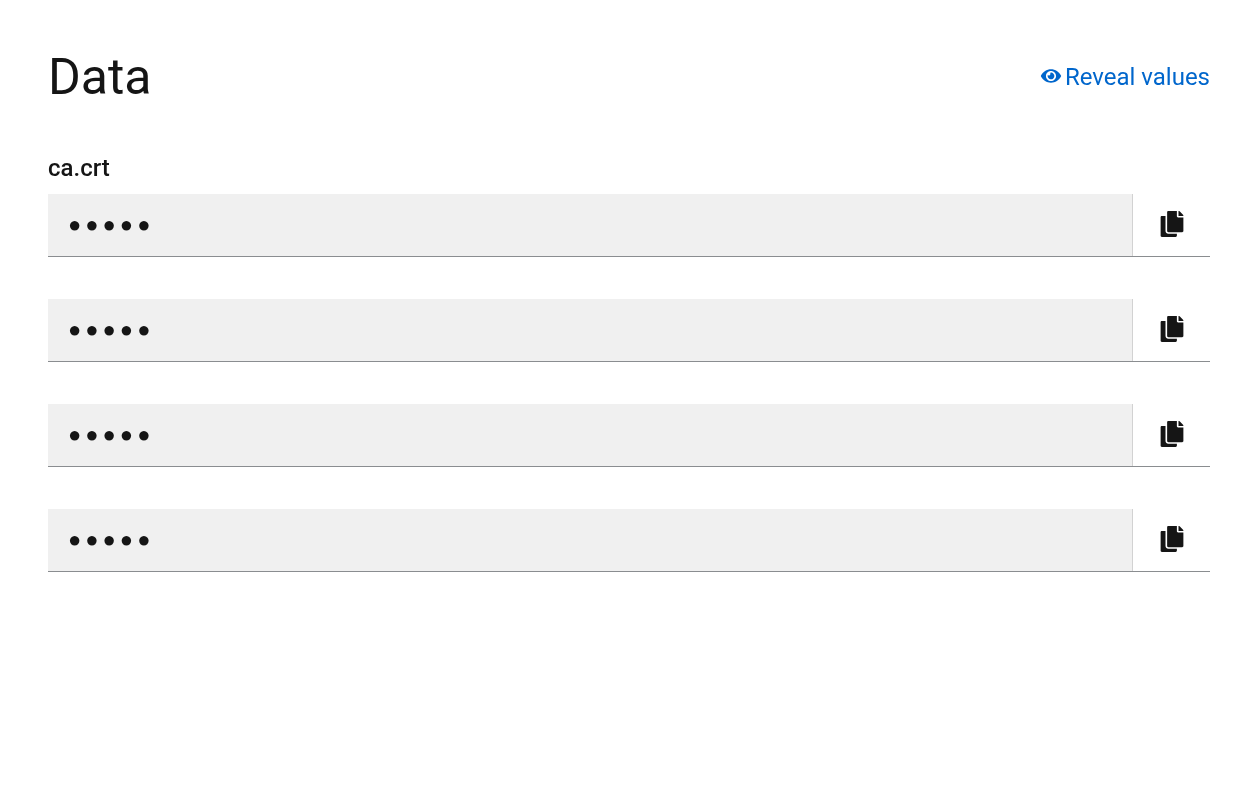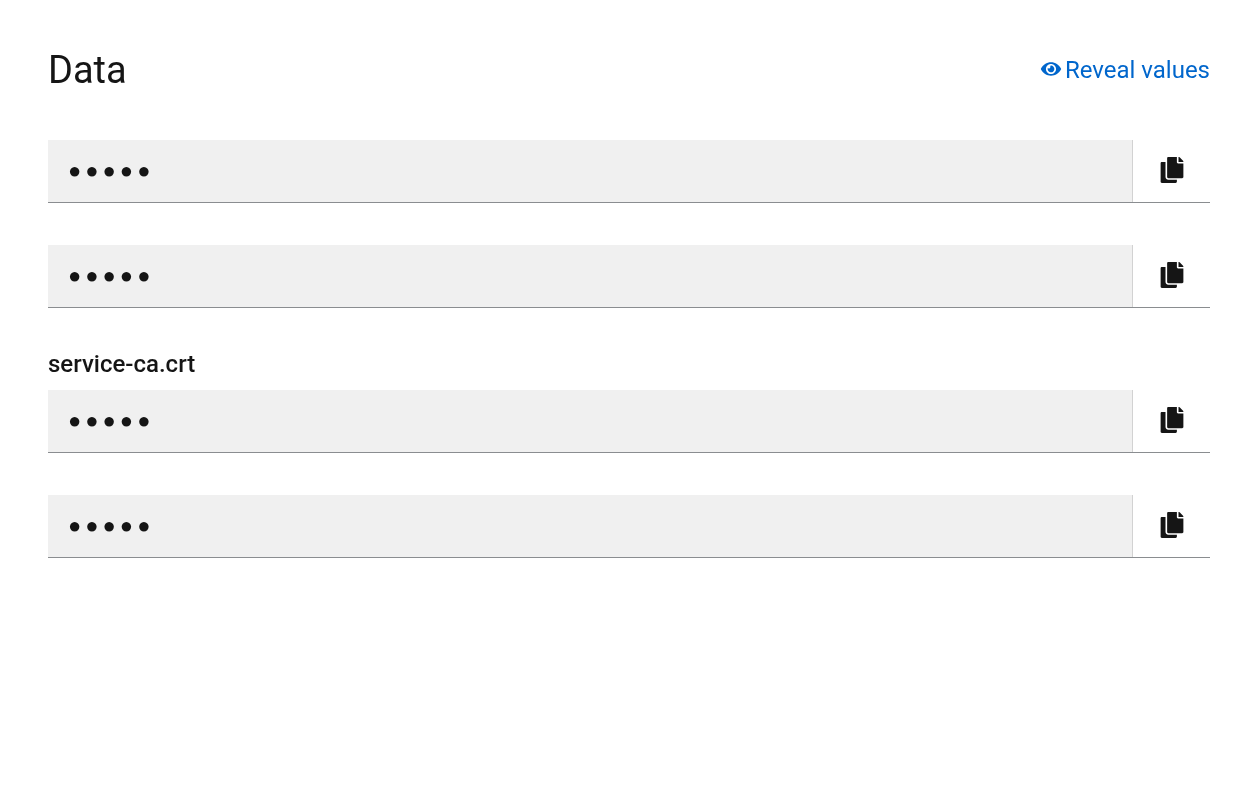--- a/index.html
+++ b/index.html
@@ -13,21 +13,21 @@
       padding: 48px;
       color: #151515;
     }
     .header-row {
       display: flex;
       justify-content: space-between;
       align-items: center;
       margin-bottom: 48px;
     }
     .section-title {
-      font-size: 38px;
+      font-size: 50px;
       font-weight: 400;
       color: #151515;
     }
     .reveal-link {
       display: inline-flex;
       align-items: flex-start;
       gap: 1px;
       color: #0066cc;
       font-size: 24px;
       text-decoration: none;
@@ -83,20 +83,21 @@
     <span>
       <svg class="eye-icon" width="26" height="18" viewBox="0 0 576 512">
           <path d="M572.52 241.4C518.29 135.59 410.93 64 288 64S57.68 135.64 3.48 241.41a32.35 32.35 0 0 0 0 29.19C57.71 376.41 165.07 448 288 448s230.32-71.64 284.52-177.41a32.35 32.35 0 0 0 0-29.19zM288 400c-79.4 0-144-64.6-144-144s64.6-144 144-144 144 64.6 144 144-64.6 144-144 144zm0-240a95.31 95.31 0 0 0-25.31 3.79 47.85 47.85 0 0 1-66.9 66.9A95.78 95.78 0 1 0 288 160z"></path>
         </svg>
     </span>
     <span>Reveal values</span>
   </a>
 </div>
 
 <div class="field-block">
+  <div class="field-label">ca.crt</div>
   <div class="field-row">
     <div class="field-value">●●●●●</div>
     <button class="copy-button">
       <span>
         <svg class="copy-icon" width="26" height="26" viewBox="0 0 448 512">
             <path d="M320 448v40c0 13.255-10.745 24-24 24H24c-13.255 0-24-10.745-24-24V120c0-13.255 10.745-24 24-24h72v296c0 30.879 25.121 56 56 56h168zm0-344V0H152c-13.255 0-24 10.745-24 24v368c0 13.255 10.745 24 24 24h272c13.255 0 24-10.745 24-24V128H344c-13.2 0-24-10.8-24-24zm120.971-31.029L375.029 7.029A24 24 0 0 0 358.059 0H352v96h96v-6.059a24 24 0 0 0-7.029-16.97z"></path>
           </svg>
       </span>
     </button>
   </div>
@@ -109,21 +110,20 @@
       <span>
         <svg class="copy-icon" width="26" height="26" viewBox="0 0 448 512">
             <path d="M320 448v40c0 13.255-10.745 24-24 24H24c-13.255 0-24-10.745-24-24V120c0-13.255 10.745-24 24-24h72v296c0 30.879 25.121 56 56 56h168zm0-344V0H152c-13.255 0-24 10.745-24 24v368c0 13.255 10.745 24 24 24h272c13.255 0 24-10.745 24-24V128H344c-13.2 0-24-10.8-24-24zm120.971-31.029L375.029 7.029A24 24 0 0 0 358.059 0H352v96h96v-6.059a24 24 0 0 0-7.029-16.97z"></path>
           </svg>
       </span>
     </button>
   </div>
 </div>
 
 <div class="field-block">
-  <div class="field-label">service-ca.crt</div>
   <div class="field-row">
     <div class="field-value">●●●●●</div>
     <button class="copy-button">
       <span>
         <svg class="copy-icon" width="26" height="26" viewBox="0 0 448 512">
             <path d="M320 448v40c0 13.255-10.745 24-24 24H24c-13.255 0-24-10.745-24-24V120c0-13.255 10.745-24 24-24h72v296c0 30.879 25.121 56 56 56h168zm0-344V0H152c-13.255 0-24 10.745-24 24v368c0 13.255 10.745 24 24 24h272c13.255 0 24-10.745 24-24V128H344c-13.2 0-24-10.8-24-24zm120.971-31.029L375.029 7.029A24 24 0 0 0 358.059 0H352v96h96v-6.059a24 24 0 0 0-7.029-16.97z"></path>
           </svg>
       </span>
     </button>
   </div>

